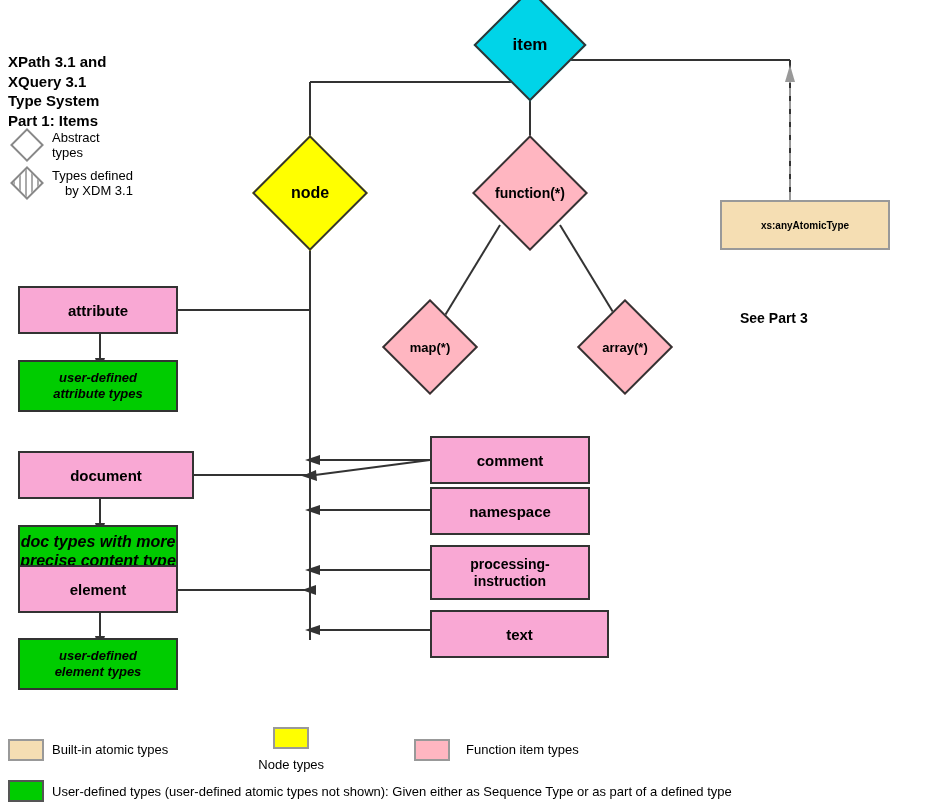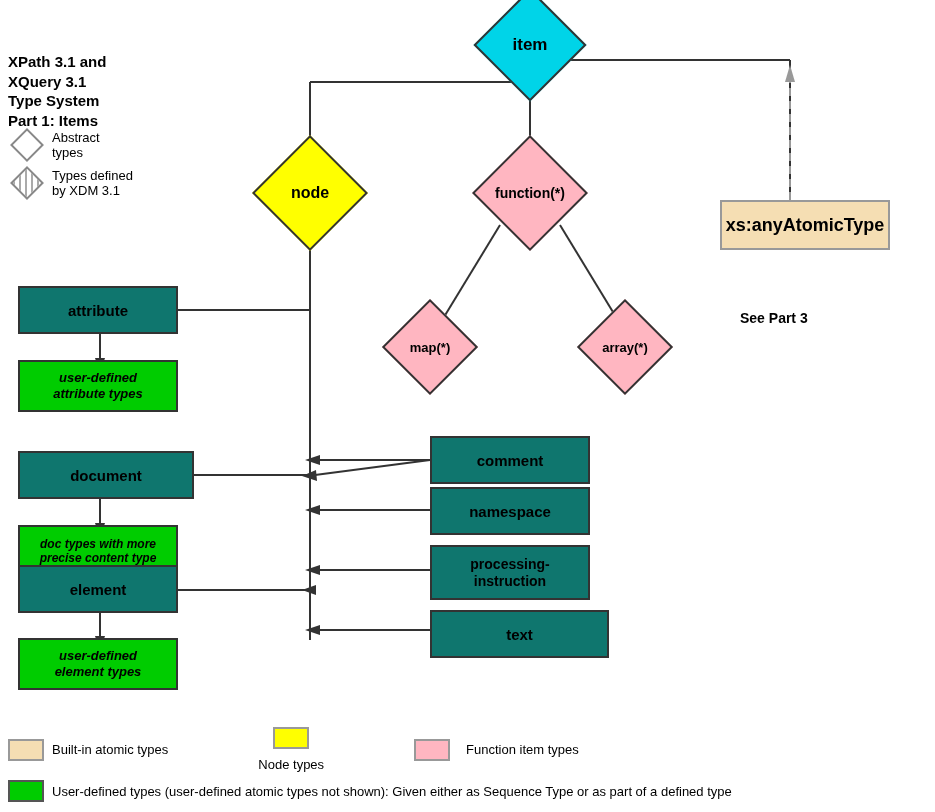--- a/index.html
+++ b/index.html
@@ -65,21 +65,21 @@
       display: flex;
       align-items: center;
       justify-content: center;
       font-weight: bold;
       font-size: 15px;
       text-align: center;
       position: absolute;
       border: 2px solid #333;
     }
     
-    .node-yellow { background: #0f766e; align-items: center; }
+    .node-yellow { background: #f9a8d4; align-items: center; }
     
     .node-green { background: #00cc00; font-style: italic; }
     
     .node-tan { background: #f5deb3; border: 2px solid #999; }
     
     .lines-svg {
       position: absolute;
       top: 0; left: 0;
       width: 935px;
       height: 720px;
@@ -235,21 +235,21 @@
     <div class="legend-diamond-abstract">
       <div class="d-shape"></div>
     </div>
     <span style="font-size:13px;">Abstract<br>types</span>
   </div>
 
   <div class="legend-xdm">
     <div class="legend-diamond-xdm">
       <div class="d-shape"></div>
     </div>
-    <span style="font-size:13px;">Types defined<br>by XDM 3.1</span>
+    <span style="font-size:13px;text-align:right;">Types defined<br>by XDM 3.1</span>
   </div>
 
   <div class="diamond" style="left:460px; top:5px; width:140px; height:80px;">
     <div style="
       width: 80px; height: 80px;
       background: #00d4e8;
       border: 2px solid #333;
       transform: rotate(45deg);
       position: absolute;
       top: 0; left: 30px;
@@ -274,21 +274,21 @@
       width: 82px; height: 82px;
       background: #ffb6c1;
       border: 2px solid #333;
       transform: rotate(45deg);
       position: absolute;
       top: 4px; left: 34px;
     "></div>
     <span class="diamond-label" style="font-size:14px; font-weight:bold; position:relative; z-index:2;">function(*)</span>
   </div>
 
-  <div class="rect-node node-tan" style="left:720px; top:200px; width:170px; height:50px; font-size:18px;">
+  <div class="rect-node node-tan" style="left:720px; top:200px; width:170px; height:50px; font-size:10px;">
     <span>xs:anyAtomicType</span>
   </div>
 
   <div class="see-part3" style="left:740px; top:310px;">See Part 3</div>
 
   <div class="diamond" style="left:370px; top:310px; width:120px; height:75px;">
     <div style="
       width: 68px; height: 68px;
       background: #ffb6c1;
       border: 2px solid #333;
@@ -318,21 +318,21 @@
   <div class="rect-node node-green" style="left:18px; top:360px; width:160px; height:52px; font-size:13px; border-color:#333;">
     <span style="text-align:center; line-height:1.2;">
       <em>user-defined<br>attribute types</em>
     </span>
   </div>
 
   <div class="rect-node node-yellow" style="left:18px; top:451px; width:176px; height:48px;">
     <span>document</span>
   </div>
 
-  <div class="rect-node node-green" style="left:18px; top:525px; width:160px; height:52px; font-size:12px; border-color:#333;">
+  <div class="rect-node node-green" style="left:18px; top:525px; width:160px; height:52px; font-size:16px; border-color:#333;">
     <span style="text-align:center; line-height:1.2;">
       <em>doc types with more<br>precise content type</em>
     </span>
   </div>
 
   <div class="rect-node node-yellow" style="left:18px; top:565px; width:160px; height:48px;">
     <span>element</span>
   </div>
 
   <div class="rect-node node-green" style="left:18px; top:638px; width:160px; height:52px; font-size:13px; border-color:#333;">

